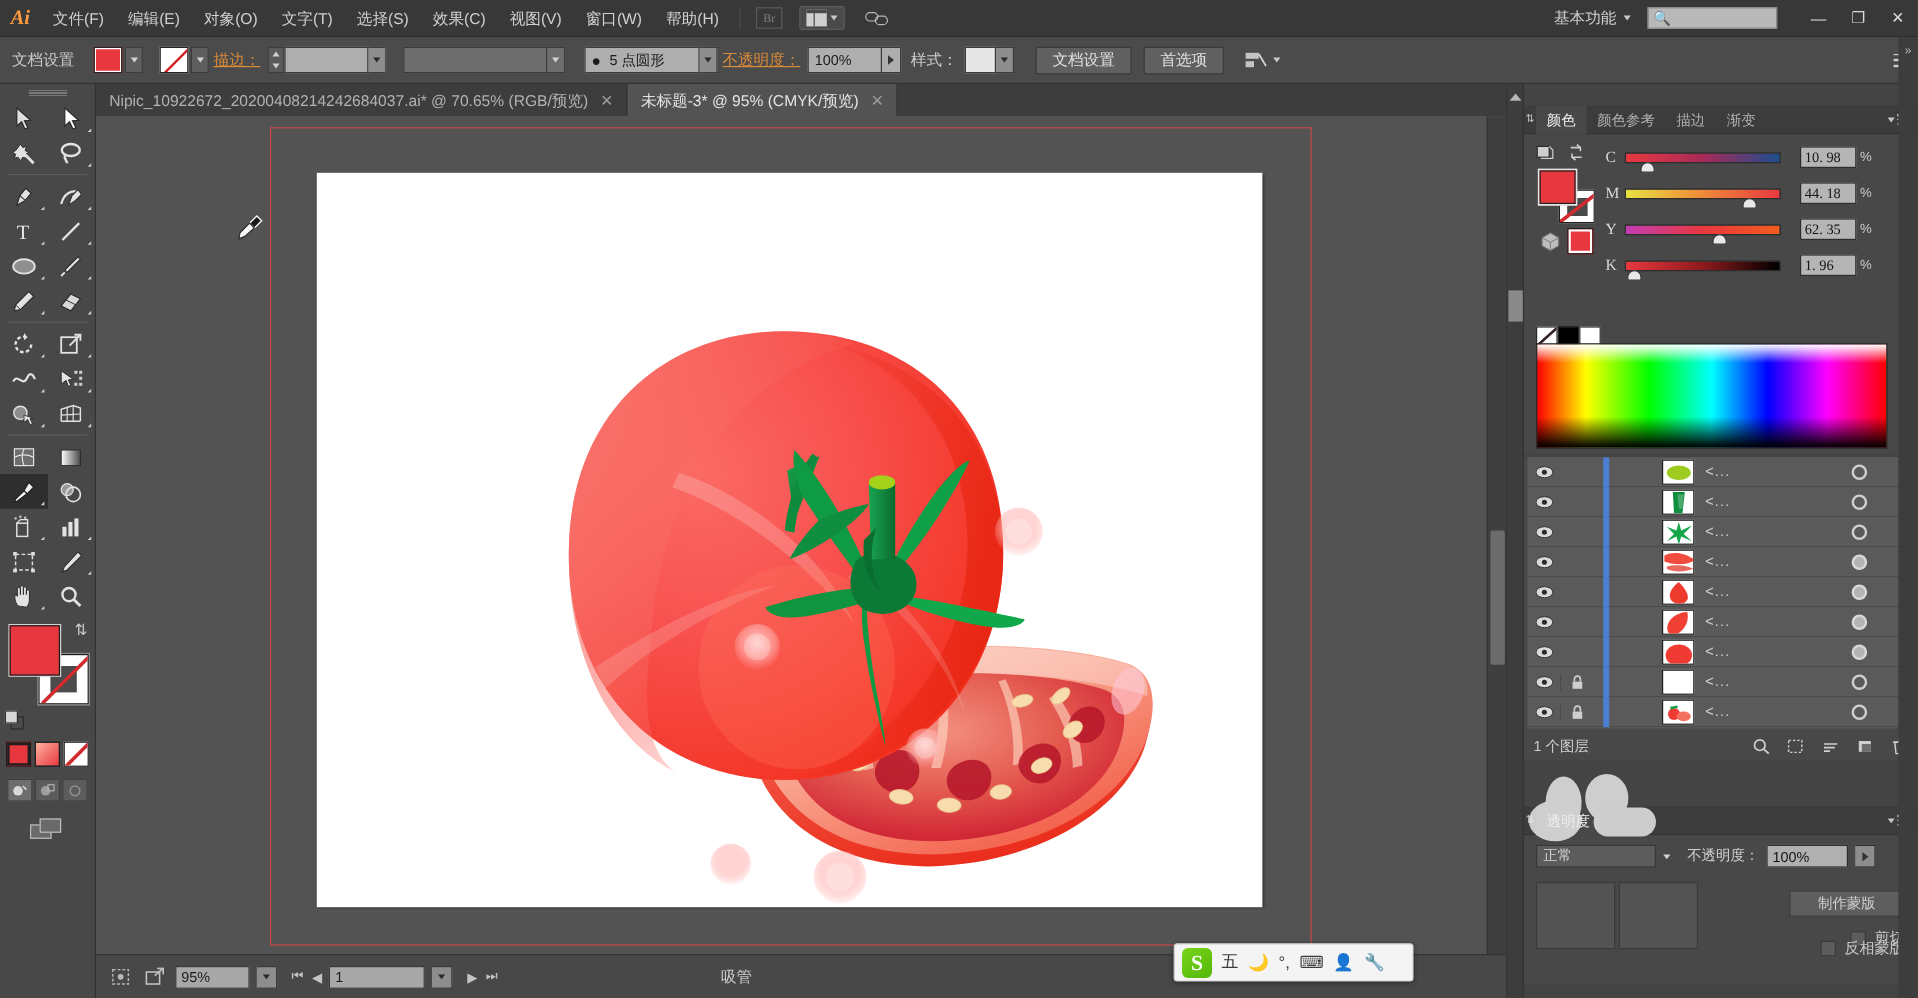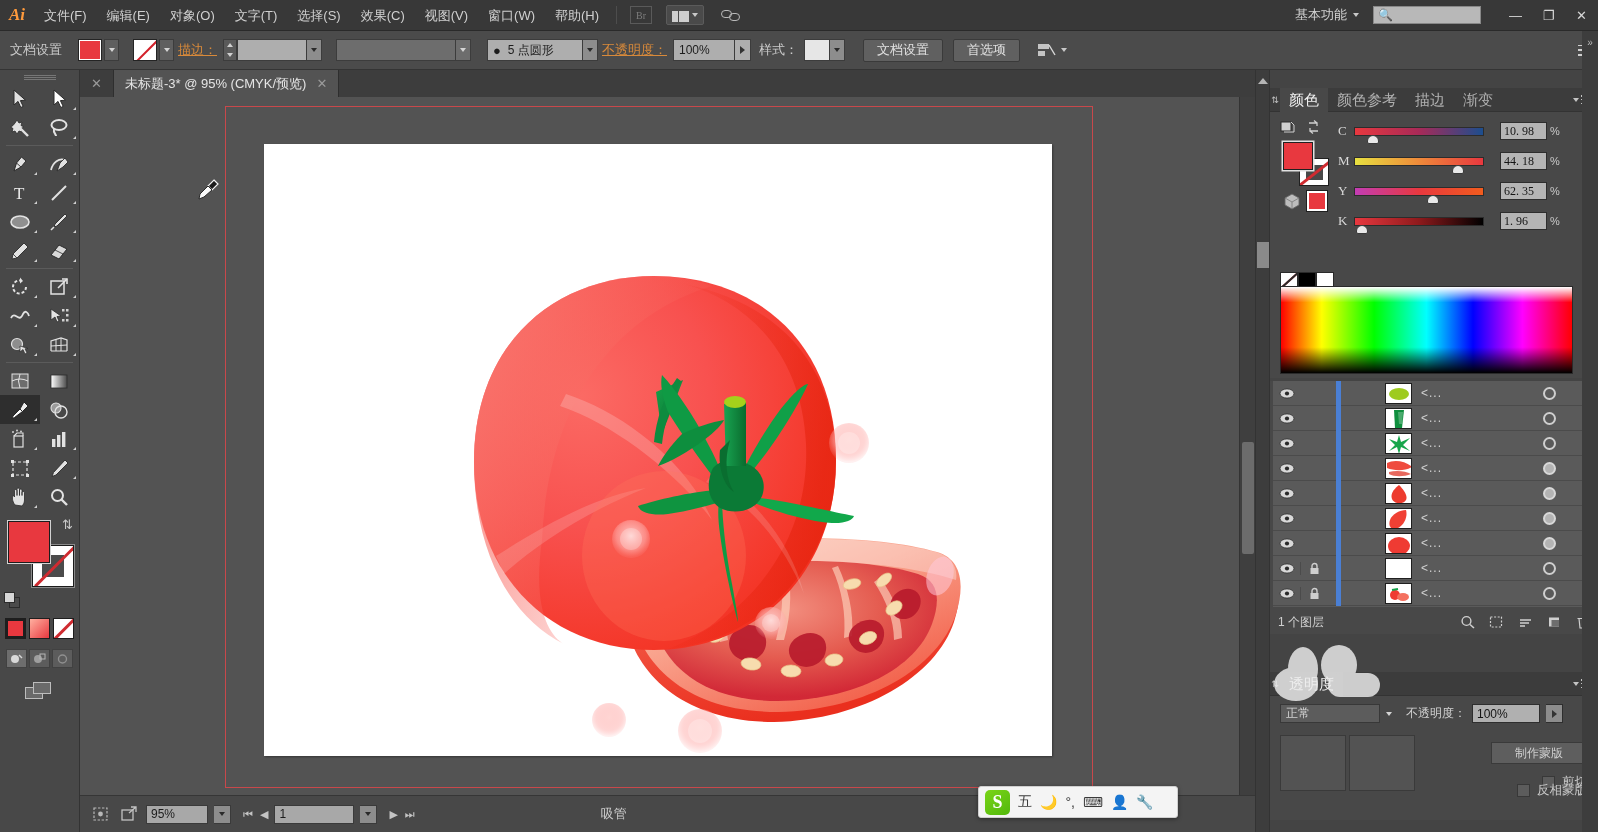--- a/index.html
+++ b/index.html
@@ -237,21 +237,21 @@
   .dock-strip .uparrow { margin:8px auto 0; width:0;height:0;
     border-left:5px solid transparent;border-right:5px solid transparent;border-bottom:6px solid #b5b5b5; }
   .dock-strip .minitab { width:12px;height:26px;background:#8a8a8a;margin:158px 1px 0; }
 
   .panel { position:absolute; left:14px; background:#444; width:329px; }
   .panel-tabs {
     display:flex; align-items:center; height:24px; background:#3c3c3c;
     border-bottom:1px solid #333;
   }
   .ptab {
-    height:24px; line-height:24px; padding:0 9px; font-size:15px; color:#b0b0b0; white-space:nowrap;text-align:center;
+    height:24px; line-height:24px; padding:0 9px; font-size:12px; color:#b0b0b0; white-space:nowrap;text-align:center;
   }
   .ptab.active { background:#484848; color:#f0f0f0; }
   .ptab-grip { width:10px; color:#c0c0c0; font-size:9px; text-align:center; }
   .panel-menu { margin-left:auto; display:flex; align-items:center; gap:2px; padding-right:7px; }
   .panel-menu .tri { width:0;height:0;border-left:3.5px solid transparent;border-right:3.5px solid transparent;border-top:4px solid #c4c4c4; }
   .panel-menu .bars { width:11px;height:9px;display:flex;flex-direction:column;justify-content:space-between;}
   .panel-menu .bars i{ height:1.5px;background:#c4c4c4;display:block; }
 
   
   .colorpanel-body { padding:8px 10px 10px 10px; background:#484848; position:relative; height:274px; }
@@ -479,20 +479,21 @@
       <div class="hamb">
           <i></i>
           <i></i>
           <i></i>
         </div>
     </div>
   </div>
 
   <div class="tabbar">
     <div class="doc-tab">
+      <span>Nipic_10922672_20200408214242684037.ai* @ 70.65% (RGB/预览)</span>
       <span class="tab-x">✕</span>
     </div>
     <div class="doc-tab active">
       <span>未标题-3* @ 95% (CMYK/预览)</span>
       <span class="tab-x">✕</span>
     </div>
   </div>
 
   <div class="toolbar">
     <div class="tb-grip">

